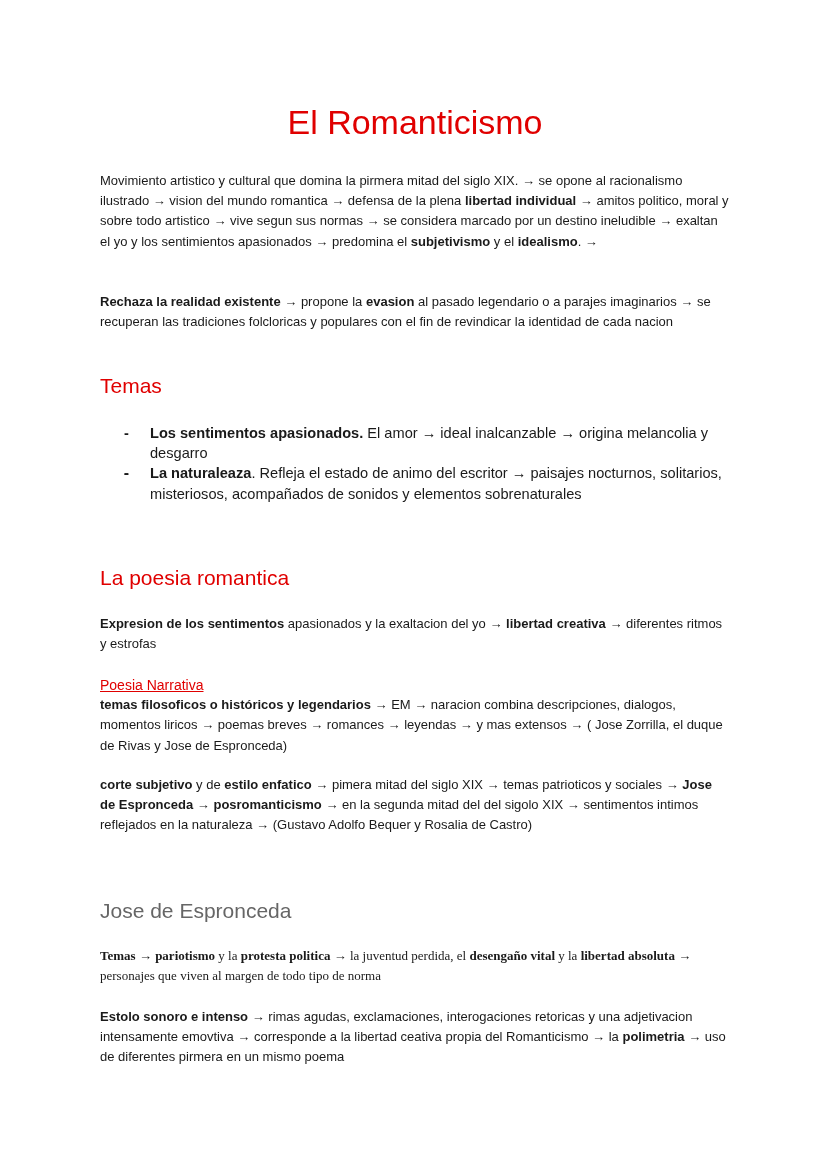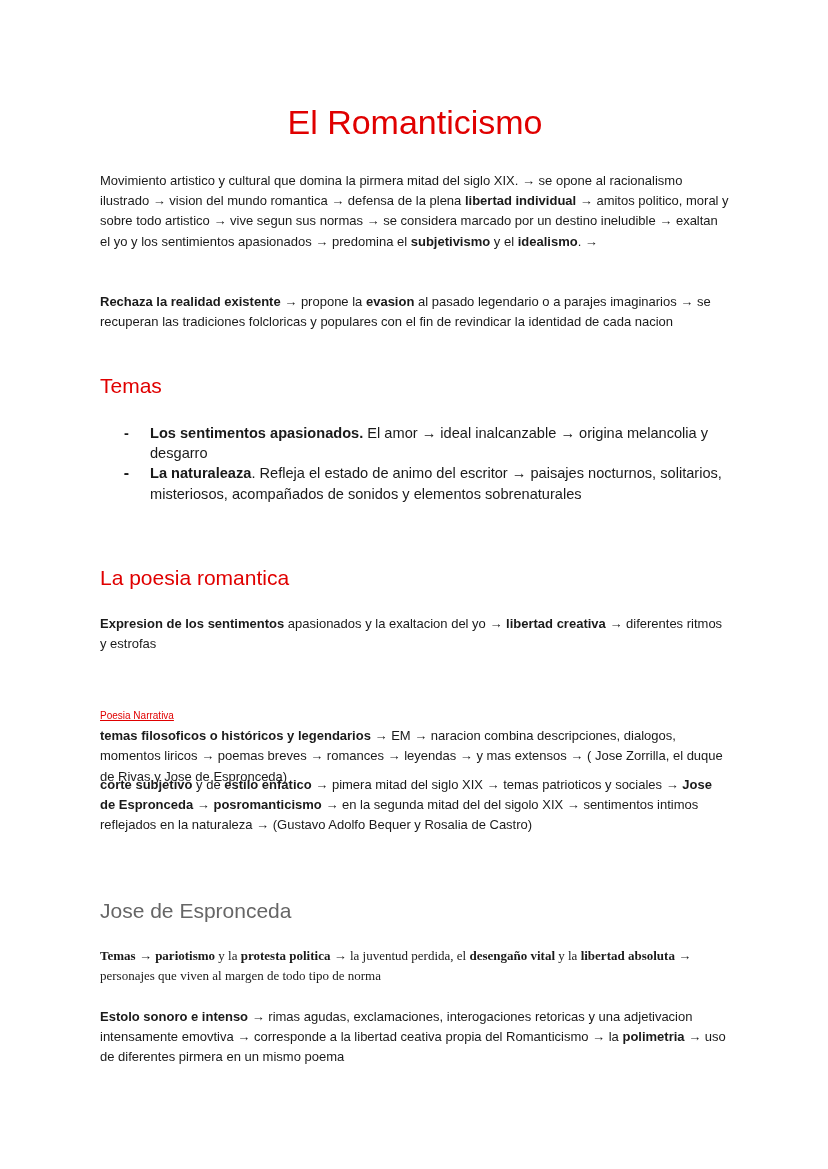--- a/index.html
+++ b/index.html
@@ -10,21 +10,21 @@
     .page { position: absolute; left: 100px; top: 0; width: 630px; }
     .title {
       position: absolute; left: 0; width: 630px; top: 100px;
       text-align: center; font-size: 34px; color: #e00000; line-height: 44px;
       margin: 0; font-weight: normal;
     }
     p { margin: 0; font-size: 13px; line-height: 20.2px; }
     .block { position: absolute; left: 0; width: 630px; }
     .h2 { position: absolute; left: 0; font-size: 21px; line-height: 26px; color: #e00000; margin: 0; font-weight: normal; }
     .h3 { position: absolute; left: 0; font-size: 21px; line-height: 26px; color: #666666; margin: 0; font-weight: normal; }
-    .sub { color: #e00000; text-decoration: underline; font-size: 10px; line-height: 20.2px; display: block; margin-top: 31px; }
+    .sub { color: #e00000; text-decoration: underline; font-size: 14px; line-height: 20.2px; display: block; }
     ul.themes { list-style: none; margin: 0; padding: 0; }
     ul.themes li { position: relative; padding-left: 50px; font-size: 14.6px; line-height: 20.2px; }
     ul.themes li .dash { position: absolute; left: 24px; top: 0; font-weight: bold; }
     b { font-weight: bold; }
   </style>
 </head>
 <body>
 
 <div class="page">
   <h1 class="title">El Romanticismo</h1>

